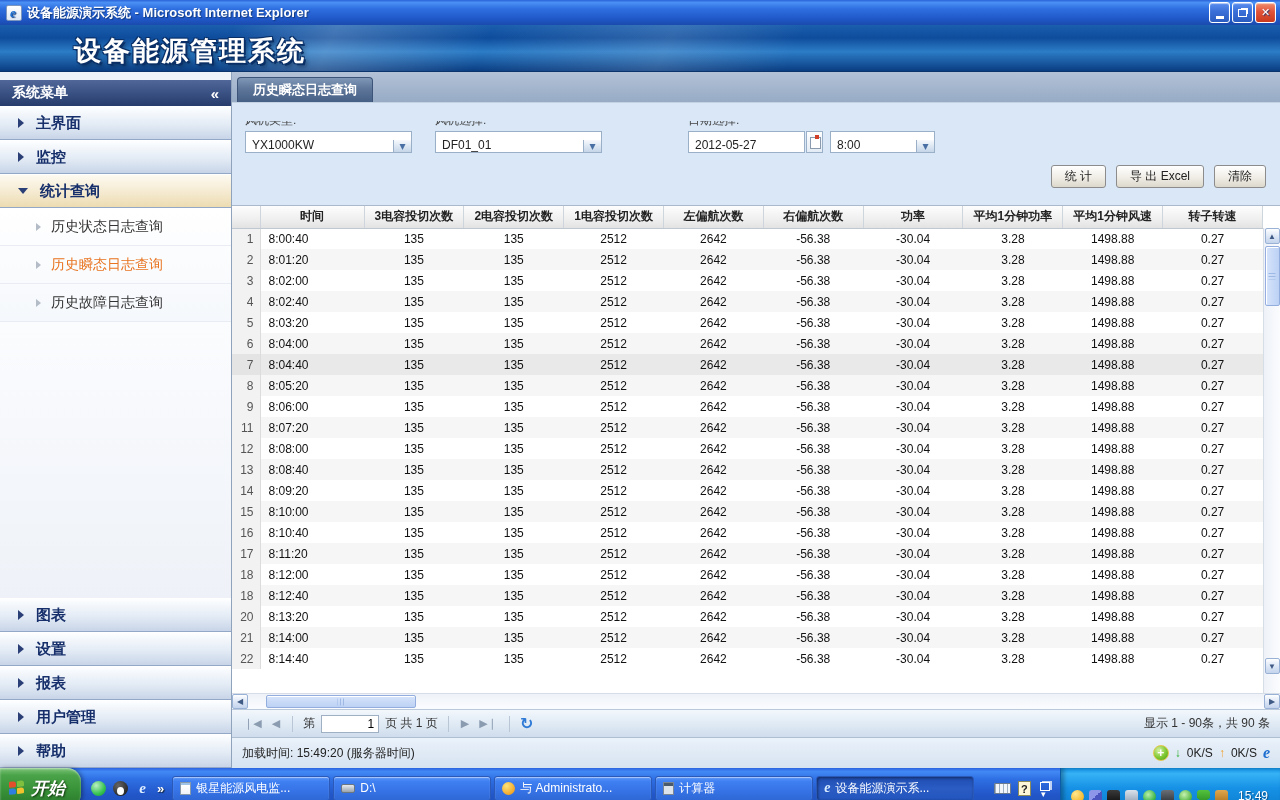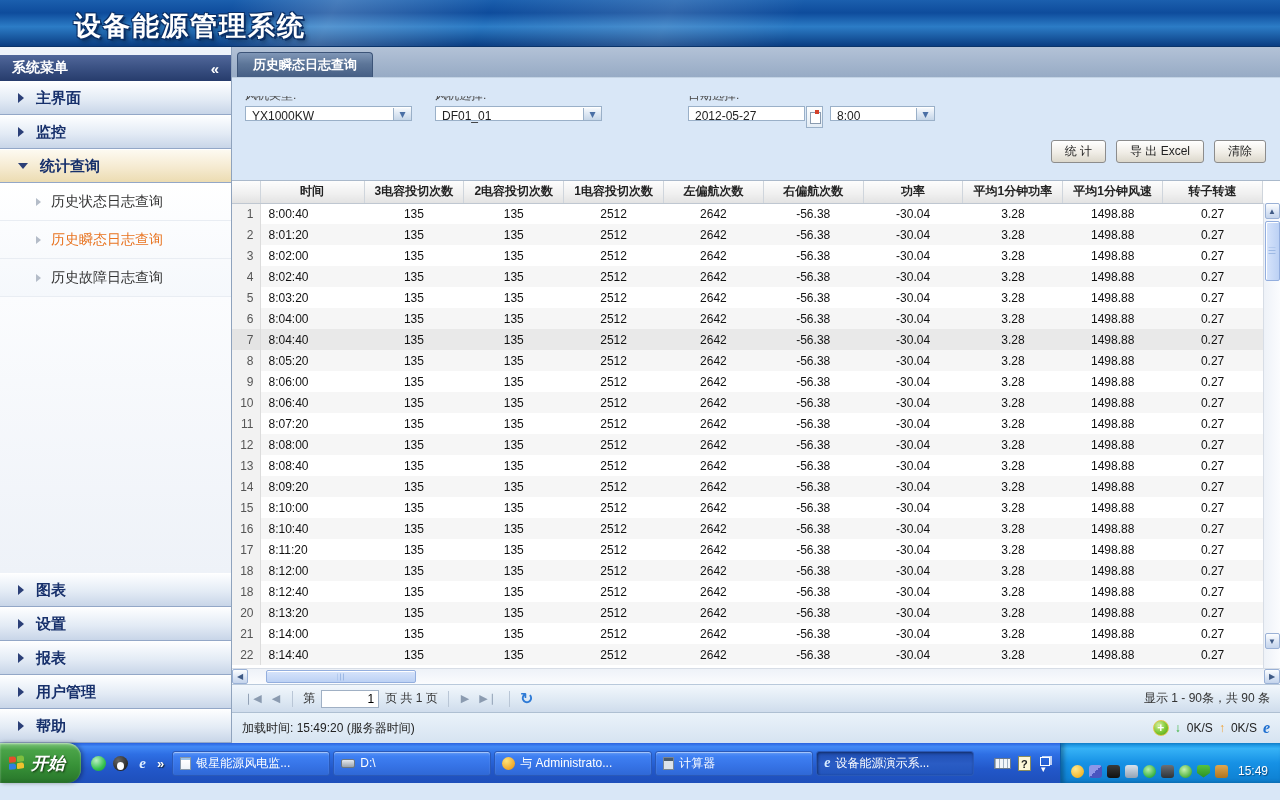--- a/index.html
+++ b/index.html
@@ -62,21 +62,21 @@
   .tab { height:25px; padding:0 15px; display:flex; align-items:center;
     background:linear-gradient(180deg,#8097b7 0%,#5d7699 45%,#465f85 100%);
     border:1px solid #3c5478; border-bottom:none; border-radius:4px 4px 0 0;
     color:#fff; font-size:13px; font-weight:bold; cursor:pointer; }
 
   .filter-panel { height:103px; position:relative; background:#d9e7f7; border-top:1px solid #c3d3e4; }
   .clip-label { height:8px; overflow:hidden; }
   .clip-label span { display:block; margin-top:-9px; font-size:12px; color:#444; white-space:nowrap; }
   .fctl { position:absolute; top:18px; }
   .f1 { left:13px; }  .f2 { left:203px; }  .f3 { left:456px; }  .f4 { left:598px; }
-  .xp-select { margin-top:2px; height:15px; background:#fff; border:1px solid #9ab0c8; display:flex; align-items:center; cursor:pointer; }
+  .xp-select { margin-top:2px; height:22px; background:#fff; border:1px solid #9ab0c8; display:flex; align-items:flex-end; cursor:pointer; }
   .xp-select .val { flex:1; font-size:12px; color:#222; padding:4px 6px 0; white-space:nowrap; overflow:hidden; }
   .dd-btn { width:18px; border-left:1px solid #9ab0c8; display:flex; align-items:center; justify-content:center;
     background:linear-gradient(180deg,#f7fafd 0%,#dde7f3 50%,#c6d6e8 100%); color:#44engine; }
   .dd-btn::before { content:"▾"; color:#4a6fa5; font-size:12px; line-height:1; }
   .w167 { width:167px; } .w117 { width:117px; } .w105 { width:105px; }
   .date-wrap { display:flex; margin-top:2px; }
   .date-wrap .xp-select { margin-top:0; }
   .cal-btn { width:17px; height:22px; margin-left:1px; border:1px solid #9ab0c8;
     background:linear-gradient(180deg,#fdfefe,#e3ecf5); position:relative; cursor:pointer; }
   .cal-btn::before { content:""; position:absolute; left:3px; top:5px; width:9px; height:10px; background:#fff; border:1px solid #8a9bb0; }
@@ -191,20 +191,33 @@
   .tri-monitor { border-radius:50%; background:radial-gradient(circle at 40% 35%,#c6f2b0,#58b747 65%,#2f8f25); }
   .tri-shield { background:linear-gradient(180deg,#55c23e,#2a8f22); clip-path:polygon(0 0,100% 0,100% 65%,50% 100%,0 65%); }
   .tri-update { background:linear-gradient(180deg,#e0a74e,#b0741f); }
   .clock { color:#fff; font-size:12px; margin-left:5px; text-shadow:1px 1px 1px #0a4a80; }
 </style>
 </head>
 <body>
 
 <div class="screen">
 
+  <div class="titlebar">
+    <span class="tb-icon"></span>
+    <span class="tb-title">设备能源演示系统 - Microsoft Internet Explorer</span>
+    <span class="win-btns">
+      <span class="win-btn">
+          <span class="glyph-min"></span>
+        </span>
+      <span class="win-btn">
+          <span class="glyph-restore"></span>
+        </span>
+      <span class="win-btn close">✕</span>
+    </span>
+  </div>
 
   <div class="banner">
     <span class="banner-title">设备能源管理系统</span>
   </div>
 
   <div class="main">
 
     <aside class="sidebar">
       <div class="sb-header">
         <span>系统菜单</span>
@@ -438,33 +451,20 @@
                 <td>2642</td>
                 <td>-56.38</td>
                 <td>-30.04</td>
                 <td>3.28</td>
                 <td>1498.88</td>
                 <td>0.27</td>
               </tr>
               <tr>
                 <td class="num">9</td>
                 <td class="time">8:06:00</td>
-                <td>135</td>
-                <td>135</td>
-                <td>2512</td>
-                <td>2642</td>
-                <td>-56.38</td>
-                <td>-30.04</td>
-                <td>3.28</td>
-                <td>1498.88</td>
-                <td>0.27</td>
-              </tr>
-              <tr>
-                <td class="num">10</td>
-                <td class="time">8:06:40</td>
                 <td>135</td>
                 <td>135</td>
                 <td>2512</td>
                 <td>2642</td>
                 <td>-56.38</td>
                 <td>-30.04</td>
                 <td>3.28</td>
                 <td>1498.88</td>
                 <td>0.27</td>
               </tr>

